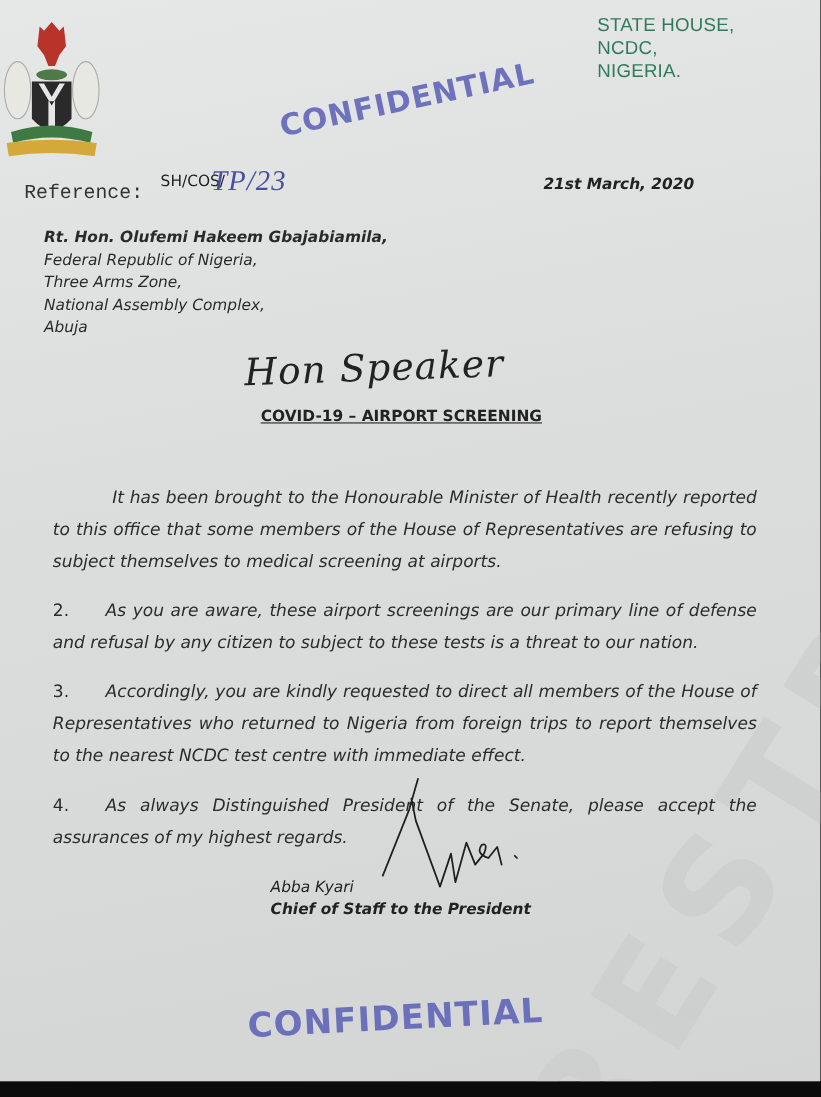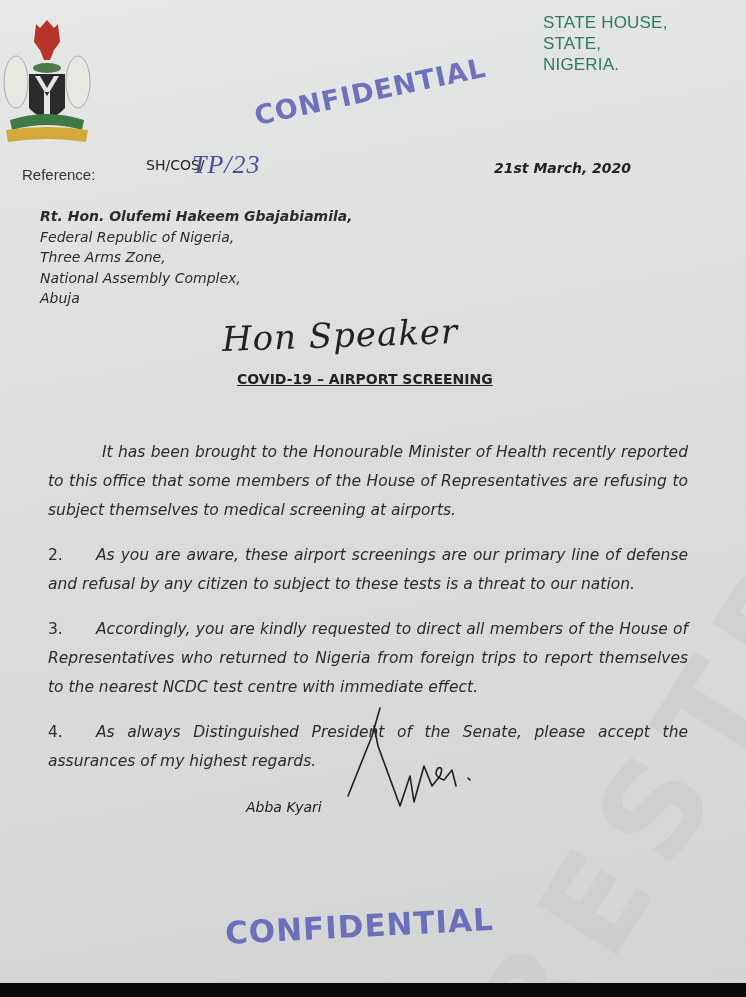--- a/index.html
+++ b/index.html
@@ -7,21 +7,21 @@
   .page{position:absolute;left:0;top:0;width:746px;height:983px;overflow:hidden;
     background:linear-gradient(170deg,#e6e7e7 0%,#dcdedd 40%,#d8dad9 70%,#d3d5d4 100%);}
   .abs{position:absolute;}
   .coat{left:2px;top:20px;width:90px;height:128px;}
   .address{left:543px;top:12px;font-family:Liberation Sans, sans-serif;color:#2f7a5d;font-size:17px;line-height:21px;letter-spacing:0.2px;}
   .address div{white-space:nowrap;}
   .stamp{font-family:"DejaVu Sans",sans-serif;font-weight:bold;color:#5a5fb6;letter-spacing:1px;opacity:0.85;white-space:nowrap;}
   .stamp-top{left:258px;top:100px;font-size:27px;transform:rotate(-12deg);transform-origin:left bottom;}
   .stamp-bottom{left:226px;top:915px;font-size:31px;transform:rotate(-3deg);transform-origin:left bottom;}
   .watermark{left:250px;top:500px;font-size:130px;font-weight:bold;color:#c9cbca;opacity:0.55;transform:rotate(-58deg);transform-origin:center;white-space:nowrap;letter-spacing:20px;}
-  .ref-label{left:22px;top:166px;font-family:Liberation Sans, sans-serif;font-size:15px;color:#333;}
+  .ref-label{left:22px;top:166px;font-family:Liberation Mono, monospace;font-size:18px;color:#333;}
   .ref-value{left:146px;top:157px;font-size:14px;font-weight:normal;color:#222;}
   .ref-hand{left:192px;top:150px;font-family:Liberation Serif, serif;font-size:26px;color:#4a4f9a;font-style:italic;letter-spacing:1px;}
   .date{left:494px;top:160px;font-size:14px;font-weight:bold;font-style:italic;color:#222;}
   .recipient{left:40px;top:206px;font-size:14px;line-height:20.5px;color:#2a2a2a;font-style:italic;}
   .recipient .name{font-weight:bold;}
   .hand-note{left:222px;top:315px;font-family:"DejaVu Serif",serif;font-style:italic;font-size:34px;color:#222;letter-spacing:1px;transform:rotate(-2deg);}
   .subject{left:237px;top:371px;font-size:14px;font-weight:bold;text-decoration:underline;color:#222;}
   .body{left:32px;top:422px;width:672px;font-size:15.5px;line-height:29px;color:#2b2b2b;font-style:italic;}
   .body p{margin:16px;text-align:justify;}
   .body .indent{text-indent:54px;}
@@ -43,21 +43,21 @@
     <ellipse cx="14" cy="62" rx="12" ry="26" fill="#e8e8e3" stroke="#aaa" stroke-width="1"></ellipse>
     <ellipse cx="76" cy="62" rx="12" ry="26" fill="#e8e8e3" stroke="#aaa" stroke-width="1"></ellipse>
     <path d="M27 54 L63 54 L63 88 Q45 108 27 88 Z" fill="#2a2a2a"></path>
     <path d="M33 56 L45 76 L57 56 L52 56 L45 68 L38 56 Z M42 72 L48 72 L48 102 L42 102 Z" fill="#e6e6e6"></path>
     <path d="M8 100 Q45 88 82 100 L80 110 Q45 100 10 110 Z" fill="#3f7a45"></path>
     <path d="M4 110 Q45 104 86 110 L84 122 Q45 116 6 122 Z" fill="#d4a93a"></path>
   </svg>
 
   <div class="abs address">
     <div>STATE HOUSE,</div>
-    <div>STATE,</div>
+    <div>NCDC,</div>
     <div>NIGERIA.</div>
   </div>
 
   <div class="abs stamp stamp-top">CONFIDENTIAL</div>
 
   <div class="abs ref-label">Reference:</div>
   <div class="abs ref-value">SH/COS/</div>
   <div class="abs ref-hand">TP/23</div>
   <div class="abs date">21st March, 2020</div>
 
@@ -79,16 +79,17 @@
     <p><span class="num">3.</span><span>Accordingly, you are kindly requested to direct all members of the House of Representatives who returned to Nigeria from foreign trips to report themselves to the nearest NCDC test centre with immediate effect.</span></p>
     <p><span class="num">4.</span><span>As always Distinguished President of the Senate, please accept the assurances of my highest regards.</span></p>
   </div>
 
   <svg class="abs sig-scrawl" viewBox="0 0 160 110">
     <path d="M40 2 L32 30 L8 90 M34 20 L38 40 L60 100 L70 70 L74 96 L84 60 L92 80 L100 70 Q104 60 98 62 Q92 70 104 74 L112 64 L116 80 M128 72 L130 74" fill="none" stroke="#1f1f1f" stroke-width="1.6" stroke-linecap="round" stroke-linejoin="round"></path>
   </svg>
 
   <div class="abs signer">
     <div>Abba Kyari</div>
+    <div class="title">Chief of Staff to the President</div>
   </div>
 
   <div class="abs stamp stamp-bottom">CONFIDENTIAL</div>
 </div>
 
 </body></html>

